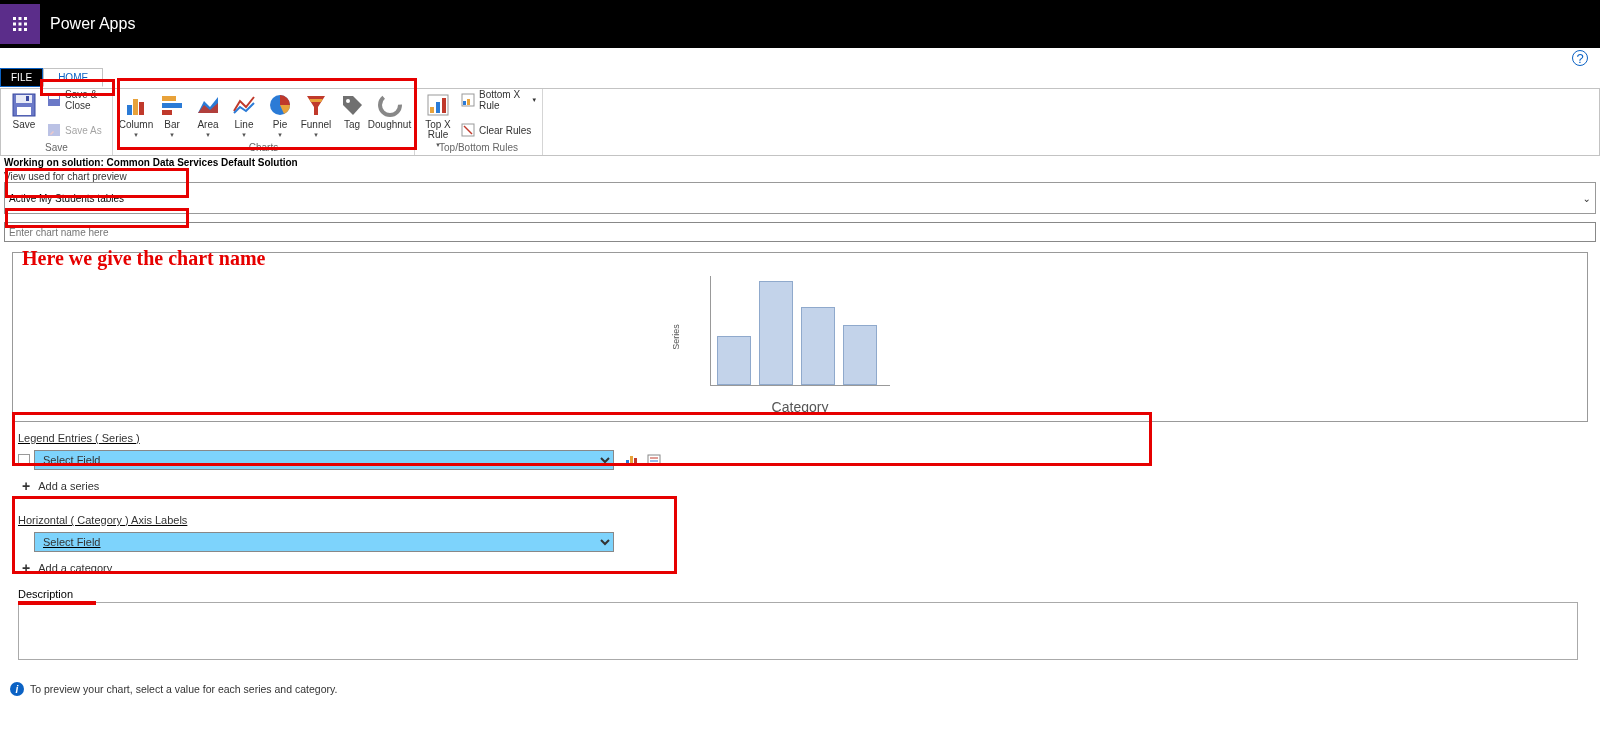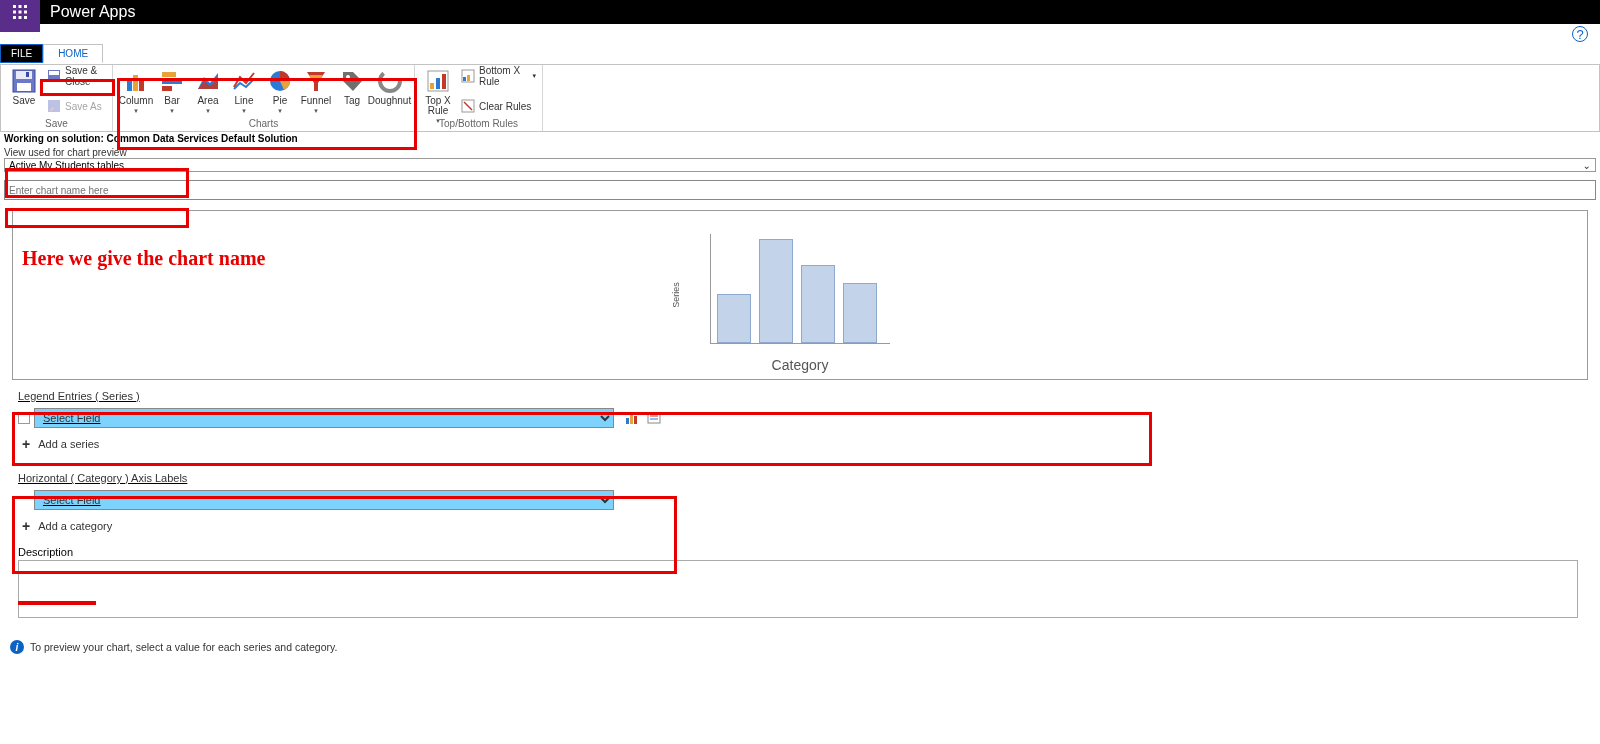--- a/index.html
+++ b/index.html
@@ -1,19 +1,19 @@
 <!DOCTYPE html>
 <html><head>
 <meta charset="utf-8">
 <style>
   * { box-sizing: border-box; margin: 0; padding: 0; font-family: "Segoe UI", Arial, sans-serif; }
   body { width: 1600px; height: 744px; background: #fff; font-size: 11px; overflow: hidden; }
 
   
-  .topbar { height: 24px; background: #000; display: flex; align-items: center; color: #fff; }
+  .topbar { height: 48px; background: #000; display: flex; align-items: center; color: #fff; }
   .topbar .waffle { width: 40px; height: 40px; background: #5b2d8a; display: flex; align-items: center; justify-content: center; }
   .topbar .title { font-size: 16px; font-weight: 400; margin-left: 10px; }
 
   
   .subbar { height: 20px; display: flex; justify-content: flex-end; align-items: center; padding: 0 12px; }
   .subbar .help { width: 16px; height: 16px; color: #0b62c4; font-size: 13px; line-height: 16px; text-align: center; border: 1px solid #0b62c4; border-radius: 50%; }
 
   
   .tabs { display: flex; height: 20px; align-items: flex-end; border-bottom: 1px solid transparent; }
   .tab-file { background: #000000; color: #fff; font-size: 10px; padding: 3px 10px; border: 1px solid #0b62c4; }
@@ -32,21 +32,21 @@
   .btn-small .icon { width: 14px; height: 14px; display: flex; align-items: center; justify-content: center; }
   .stack { display: flex; flex-direction: column; justify-content: flex-start; gap: 12px; }
 
   
   .red-box { position: absolute; border: 3px solid #e60000; pointer-events: none; }
   .red-text { position: absolute; color: #e60000; font-family: Georgia, "Times New Roman", serif; font-size: 20px; font-weight: 700; line-height: 24px; }
 
   
   .working { font-size: 10px; font-weight: 700; padding: 1px 4px; border-bottom: 0; }
   .view-label { font-size: 10px; padding: 2px 4px 0 4px; color: #333; }
-  .view-select { display: flex; align-items: center; border: 1px solid #999; height: 14px; margin: 0 4px 4px 4px; padding: 0 4px; font-size: 10px; background: #fff; cursor: pointer; justify-content: space-between; }
+  .view-select { display: flex; align-items: center; border: 1px solid #999; height: 32px; margin: 0 4px 4px 4px; padding: 0 4px; font-size: 10px; background: #fff; cursor: pointer; justify-content: space-between; }
   .view-select .chev { font-size: 10px; color: #333; }
 
   .chart-name-input { margin: 4px 4px 0 4px; border: 1px solid #888; height: 20px; width: calc(100% - 8px); font-size: 10px; padding: 0 4px; color: #888; background: #fff; }
 
   
   .preview-box { border: 1px solid #999; margin: 10px 12px 0 12px; height: 170px; position: relative; display:flex; align-items:center; justify-content:center; }
   .axis-label-y { position: absolute; left: 650px; top: 50%; transform: translateY(-50%) rotate(-90deg); font-size: 9px; color: #555; }
   .axis-label-x { position: absolute; bottom: 6px; left: 50%; transform: translateX(-50%); font-size: 14px; color: #555; }
   .bars { position: relative; width: 180px; height: 110px; border-left: 1px solid #999; border-bottom: 1px solid #999; display: flex; align-items: flex-end; gap: 8px; padding: 0 6px; margin-bottom: 12px; }
   .bar { width: 34px; background: #c3d3ea; border: 1px solid #8fa9cc; }

